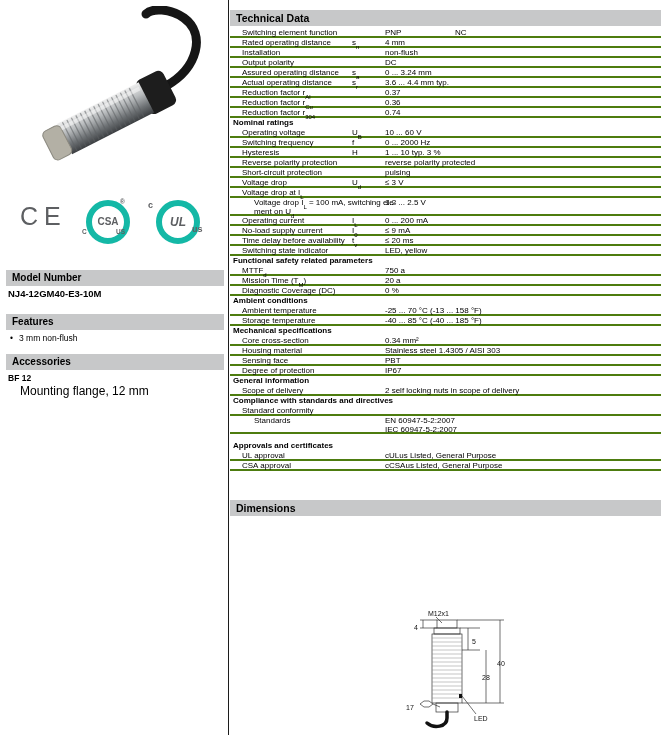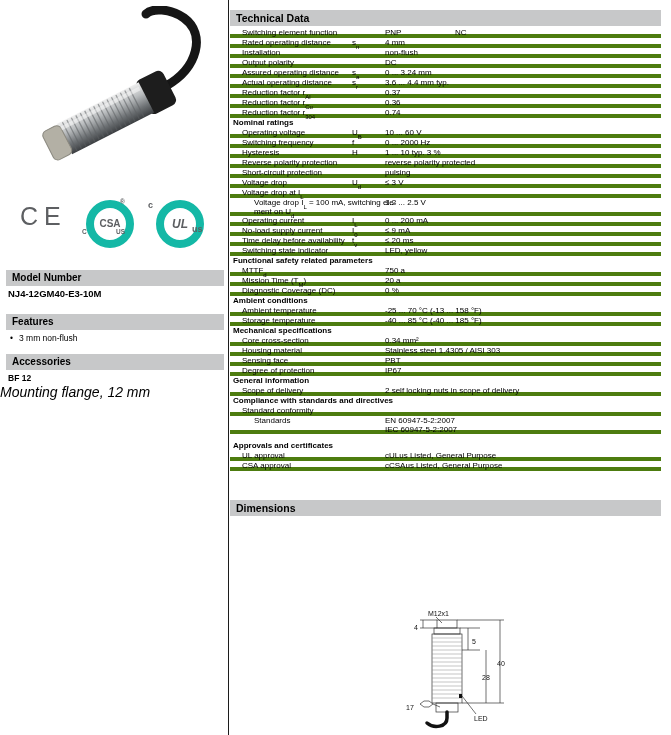--- a/index.html
+++ b/index.html
@@ -7,34 +7,34 @@
         font-family:"Liberation Sans",sans-serif;color:#000;}
   .vline{position:absolute;left:228px;top:0;width:1px;height:735px;background:#1c1c1c;}
   .bar{position:absolute;background:#c7c8c9;font-weight:bold;font-size:10px;line-height:16px;
        height:16px;padding-left:6px;box-sizing:border-box;}
   .leftbar{left:6px;width:218px;}
   .rightbar{left:230px;width:431px;font-size:10.5px;}
   .model-number{position:absolute;left:8px;top:288px;font-weight:bold;font-size:9.5px;}
   .feature-item{position:absolute;left:10px;top:333px;font-size:8.5px;}
   .feature-item::before{content:"•";margin-right:6px;}
   .acc-name{position:absolute;left:8px;top:373px;font-weight:bold;font-size:8.5px;}
-  .acc-desc{position:absolute;left:0;top:384px;font-size:14px;font-style:italic;}
+  .acc-desc{position:absolute;left:20px;top:384px;font-size:12px;}
   
   .marks{position:absolute;left:16px;top:198px;width:200px;height:48px;color:#5d5f62;}
   .ce{position:absolute;left:4px;top:4px;font-size:25px;letter-spacing:6px;}
-  .mark-circ{position:absolute;width:32px;height:32px;border:8px solid #14b8a6;border-radius:50%;
+  .mark-circ{position:absolute;width:32px;height:32px;border:6px solid #14b8a6;border-radius:50%;
              text-align:center;font-weight:bold;}
   .csa{left:70px;top:2px;font-size:10px;line-height:32px;}
   .ulc{left:140px;top:2px;font-size:12px;line-height:32px;font-style:italic;}
   .tiny{position:absolute;font-size:6.5px;font-weight:bold;color:#5d5f62;}
   
   .tech-table{position:absolute;left:230px;top:28px;width:431px;font-size:8px;}
   .sec-title{font-weight:bold;font-size:8px;height:10px;line-height:10px;padding-left:3px;}
   .sec-gap{margin-top:7px;}
-  .row{position:relative;height:10px;line-height:9px;border-bottom:4px solid #4d7c0f;box-sizing:border-box;}
+  .row{position:relative;height:10px;line-height:9px;border-bottom:2px solid #4d7c0f;box-sizing:border-box;}
   .row.tall{height:18px;}
   .row span{position:absolute;top:0;white-space:nowrap;}
   .row .lbl{left:12px;}
   .row.ind .lbl{left:24px;}
   .row .sym{left:122px;}
   .row .val{left:155px;}
   .row .val2{left:225px;}
   sub{font-size:6px;position:relative;top:1px;line-height:0;}
   
   .dim-svg{position:absolute;left:392px;top:604px;}

